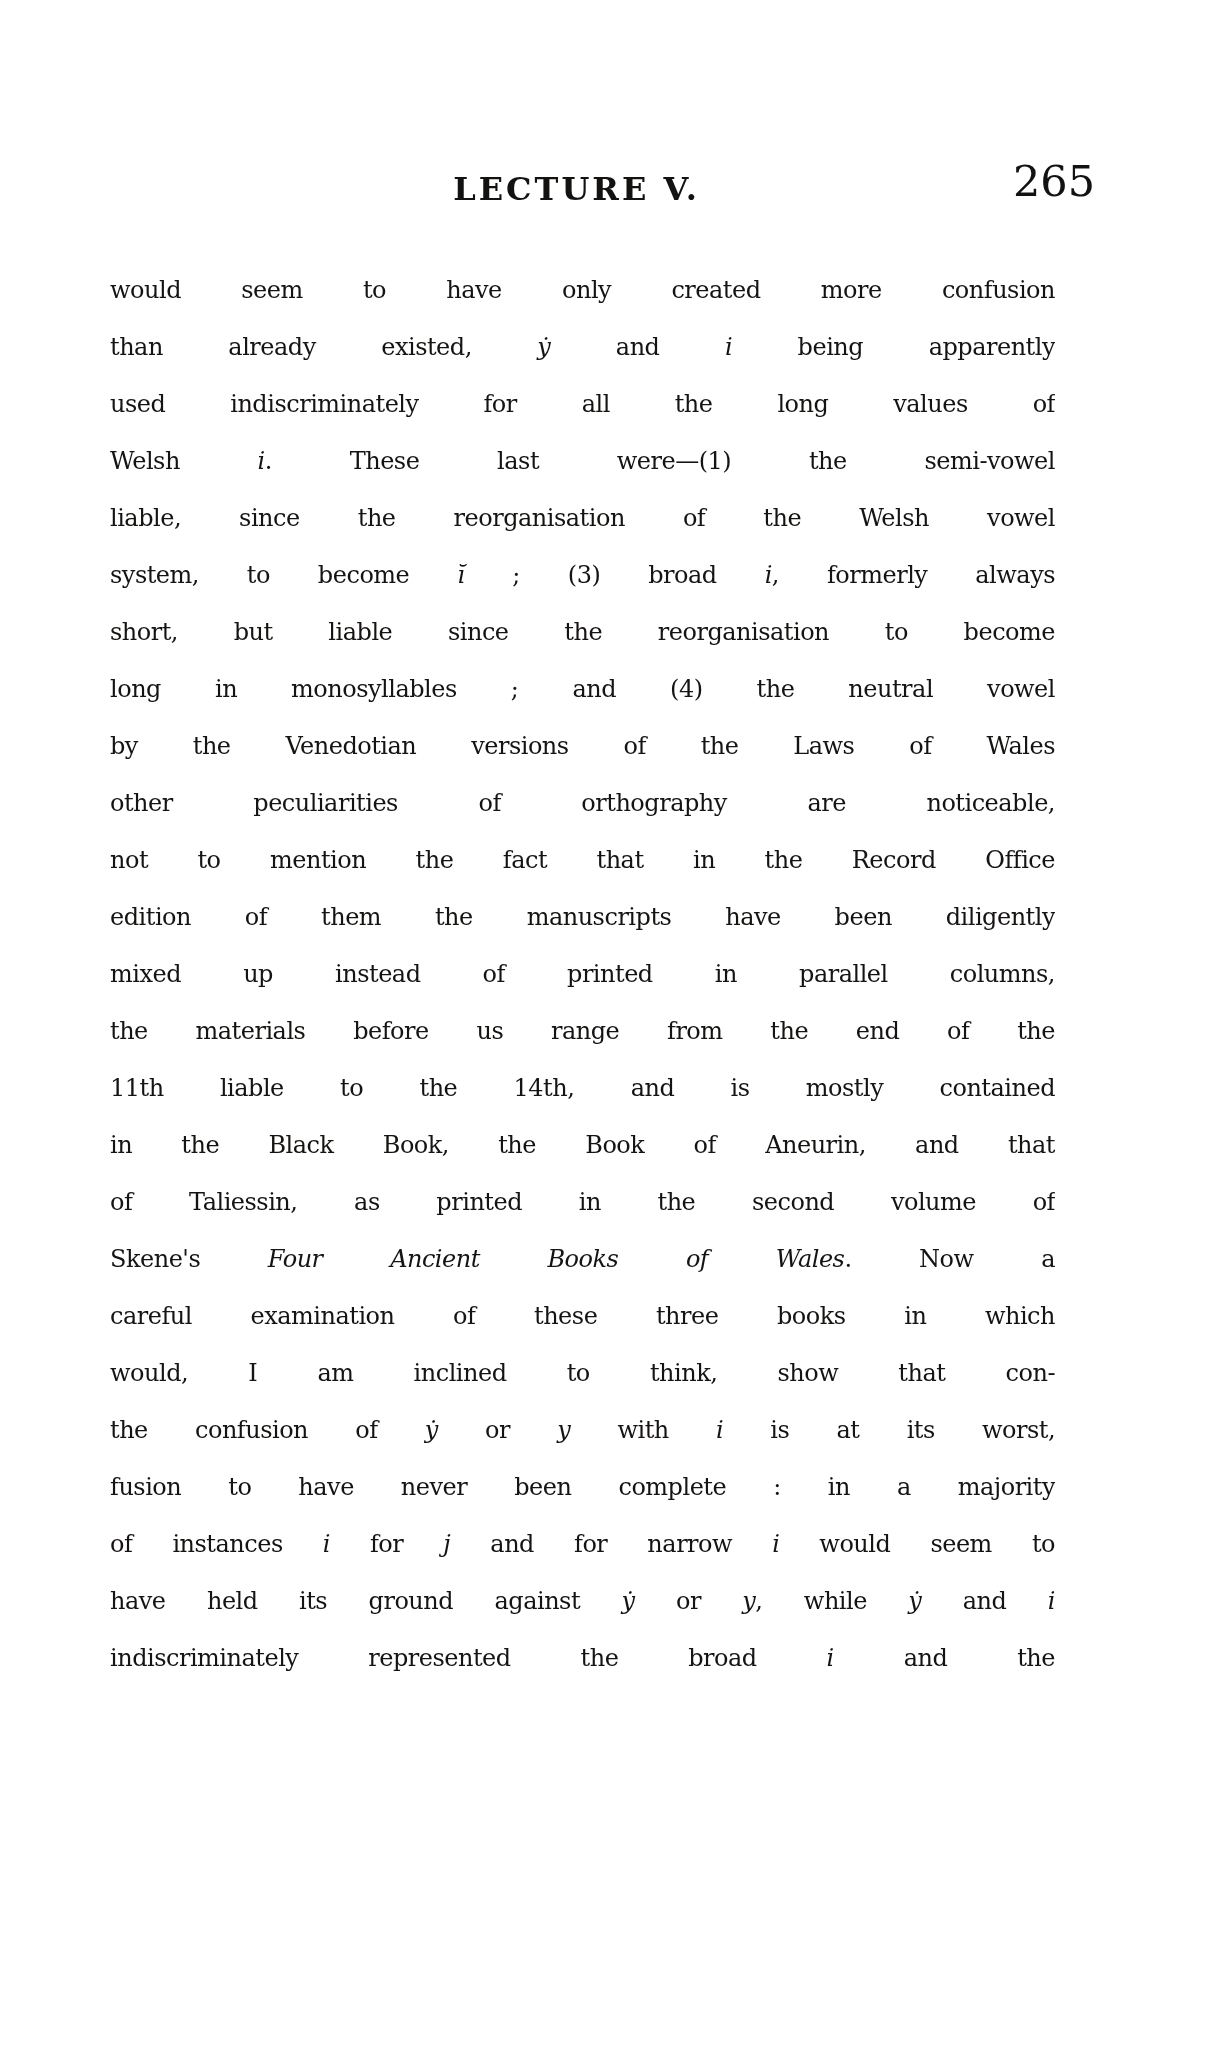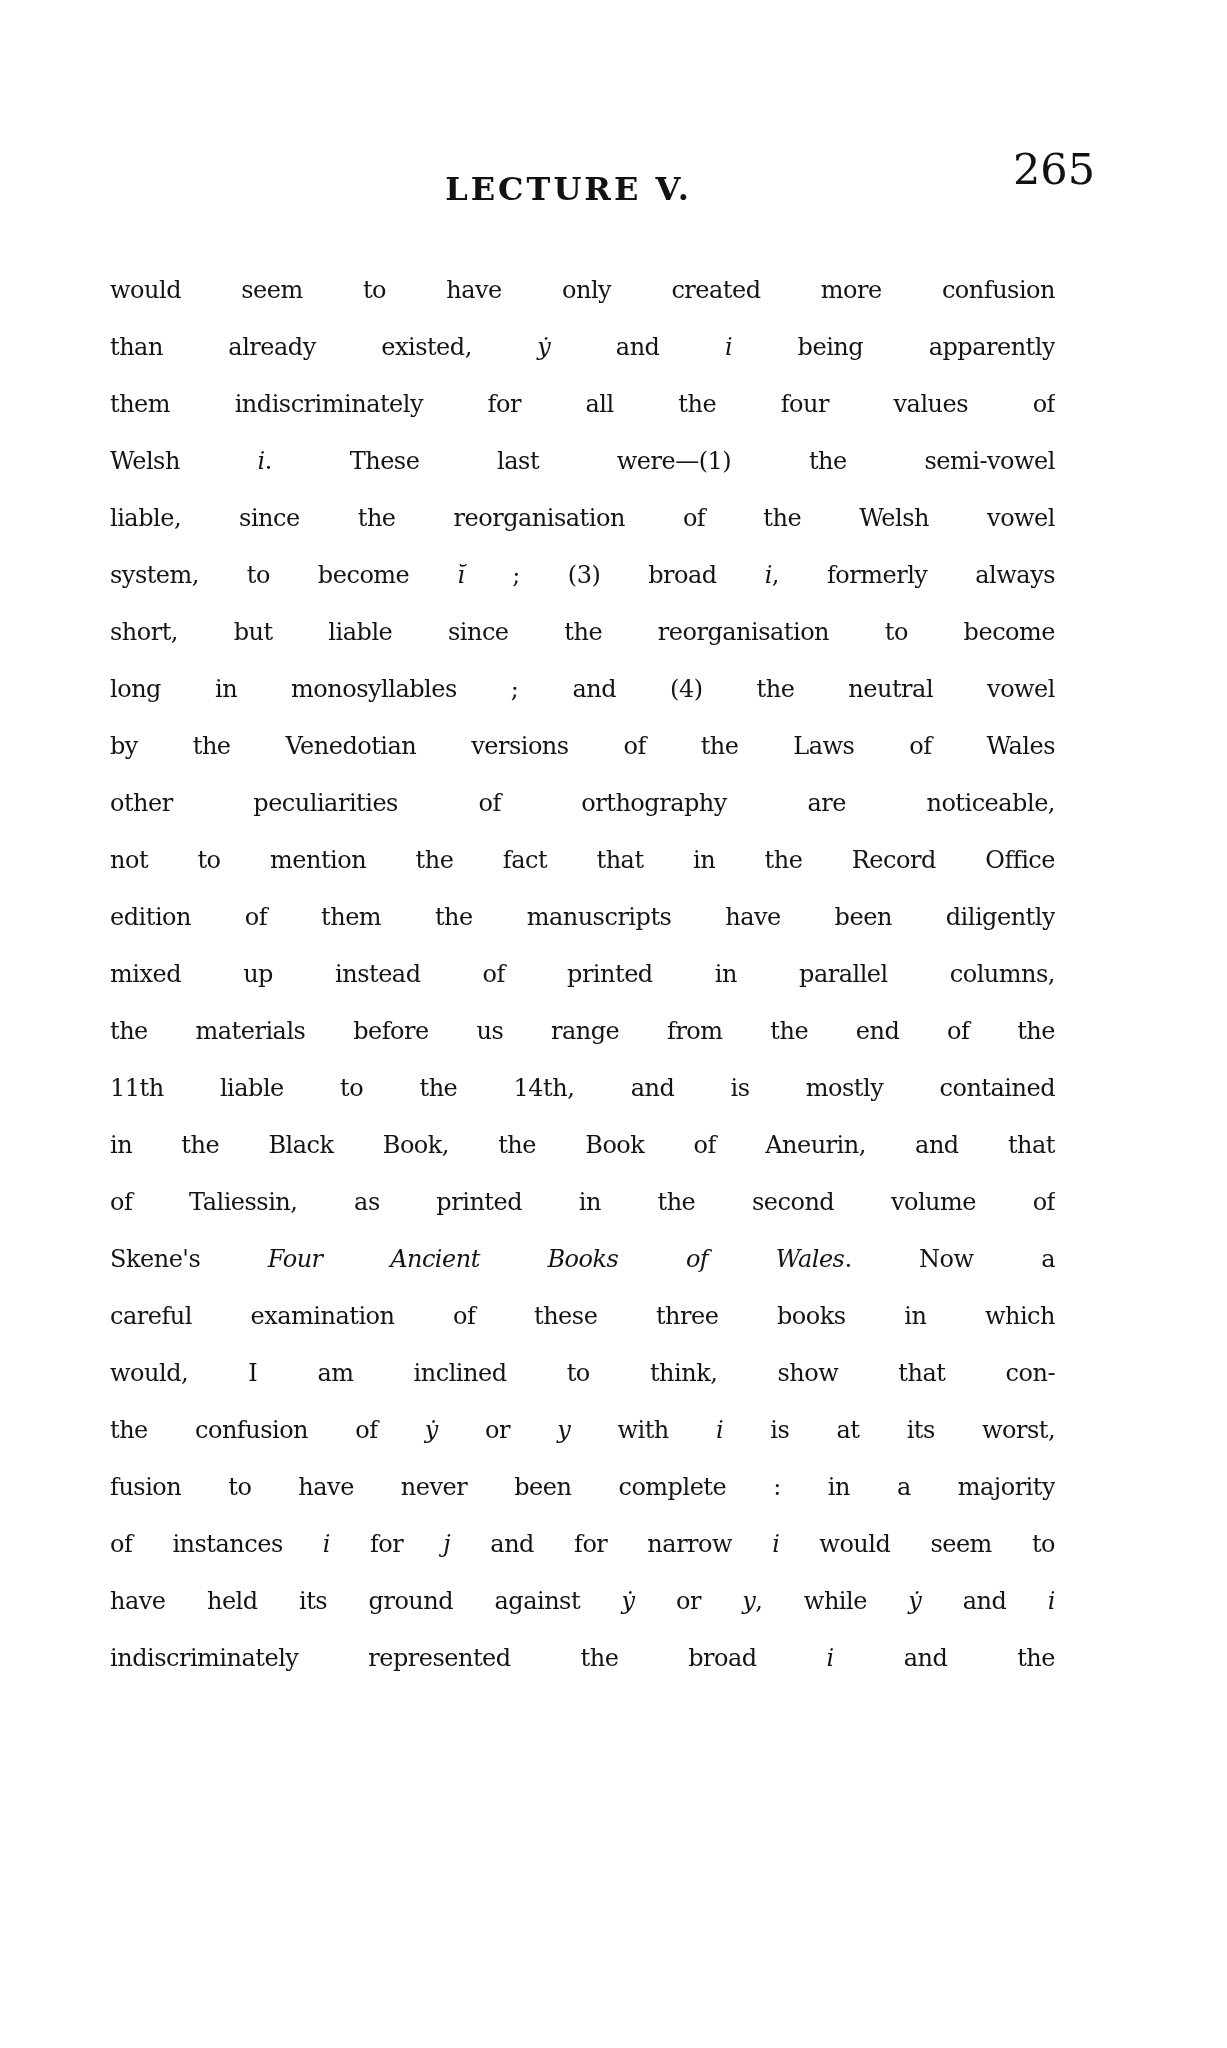--- a/index.html
+++ b/index.html
@@ -18,33 +18,33 @@
   }
   .running-header {
     position: absolute;
     top: 0;
     left: 0;
     width: 100%;
     height: 240px;
   }
   .header-title {
     position: absolute;
-    left: 96px;
+    left: 104px;
     width: 945px;
     top: 170px;
     text-align: center;
     font-size: 32px;
     font-weight: 700;
     letter-spacing: 3px;
     color: #141210;
     white-space: nowrap;
   }
   .page-number {
     position: absolute;
-    top: 144px;
+    top: 156px;
     right: 132px;
     font-size: 43px;
     font-weight: 500;
     color: #141210;
   }
   .body-text {
     position: absolute;
     left: 110px;
     top: 262px;
     width: 945px;
@@ -68,21 +68,21 @@
 <body>
 
 <div class="page">
   <div class="running-header">
     <div class="header-title">LECTURE V.</div>
     <div class="page-number">265</div>
   </div>
   <div class="body-text">
       <div class="line"><span>would seem to have only created more confusion</span></div>
       <div class="line"><span>than already existed, </span><em>ẏ</em><span> and </span><em>i</em><span> being apparently</span></div>
-      <div class="line"><span>them indiscriminately for all the four values of</span></div>
+      <div class="line"><span>used indiscriminately for all the long values of</span></div>
       <div class="line"><span>Welsh </span><em>i</em><span>. These last were—(1) the semi-vowel</span></div>
       <div class="line"><span>liable, since the reorganisation of the Welsh vowel</span></div>
       <div class="line"><span>system, to become </span><em>ĭ</em><span> ; (3) broad </span><em>i</em><span>, formerly always</span></div>
       <div class="line"><span>short, but liable since the reorganisation to become</span></div>
       <div class="line"><span>long in monosyllables ; and (4) the neutral vowel</span></div>
       <div class="line"><span>by the Venedotian versions of the Laws of Wales</span></div>
       <div class="line"><span>other peculiarities of orthography are noticeable,</span></div>
       <div class="line"><span>not to mention the fact that in the Record Office</span></div>
       <div class="line"><span>edition of them the manuscripts have been diligently</span></div>
       <div class="line"><span>mixed up instead of printed in parallel columns,</span></div>

